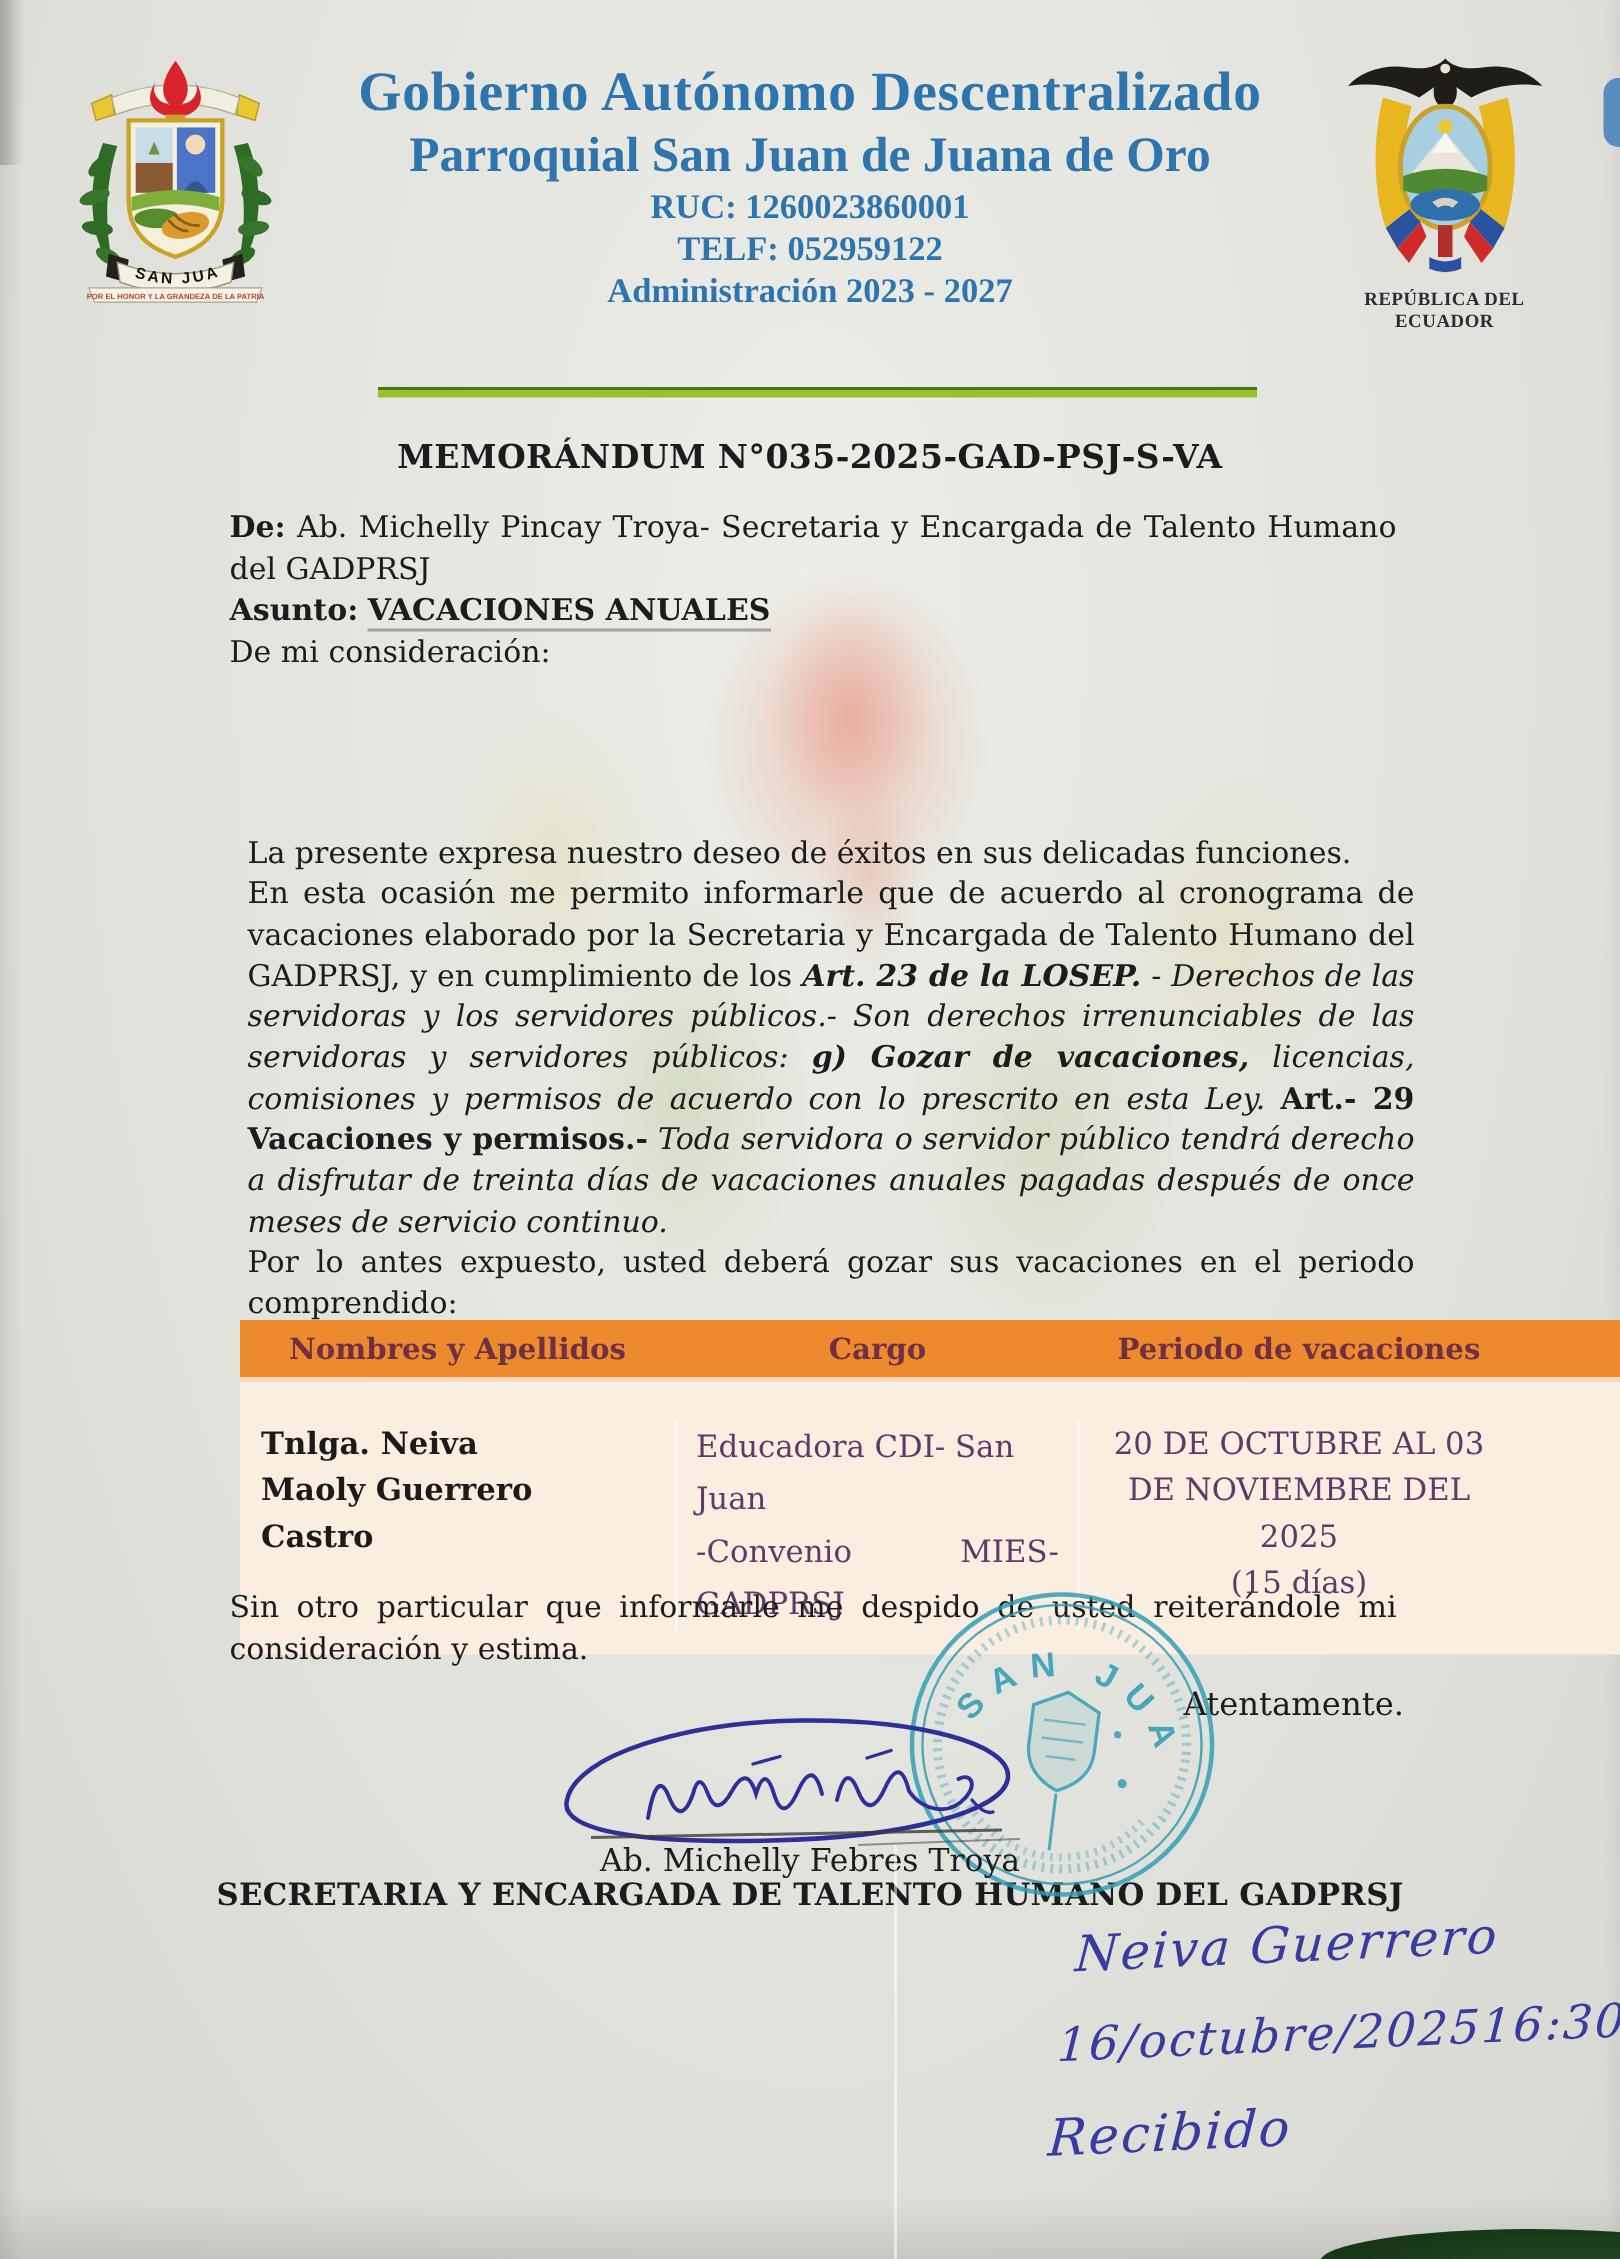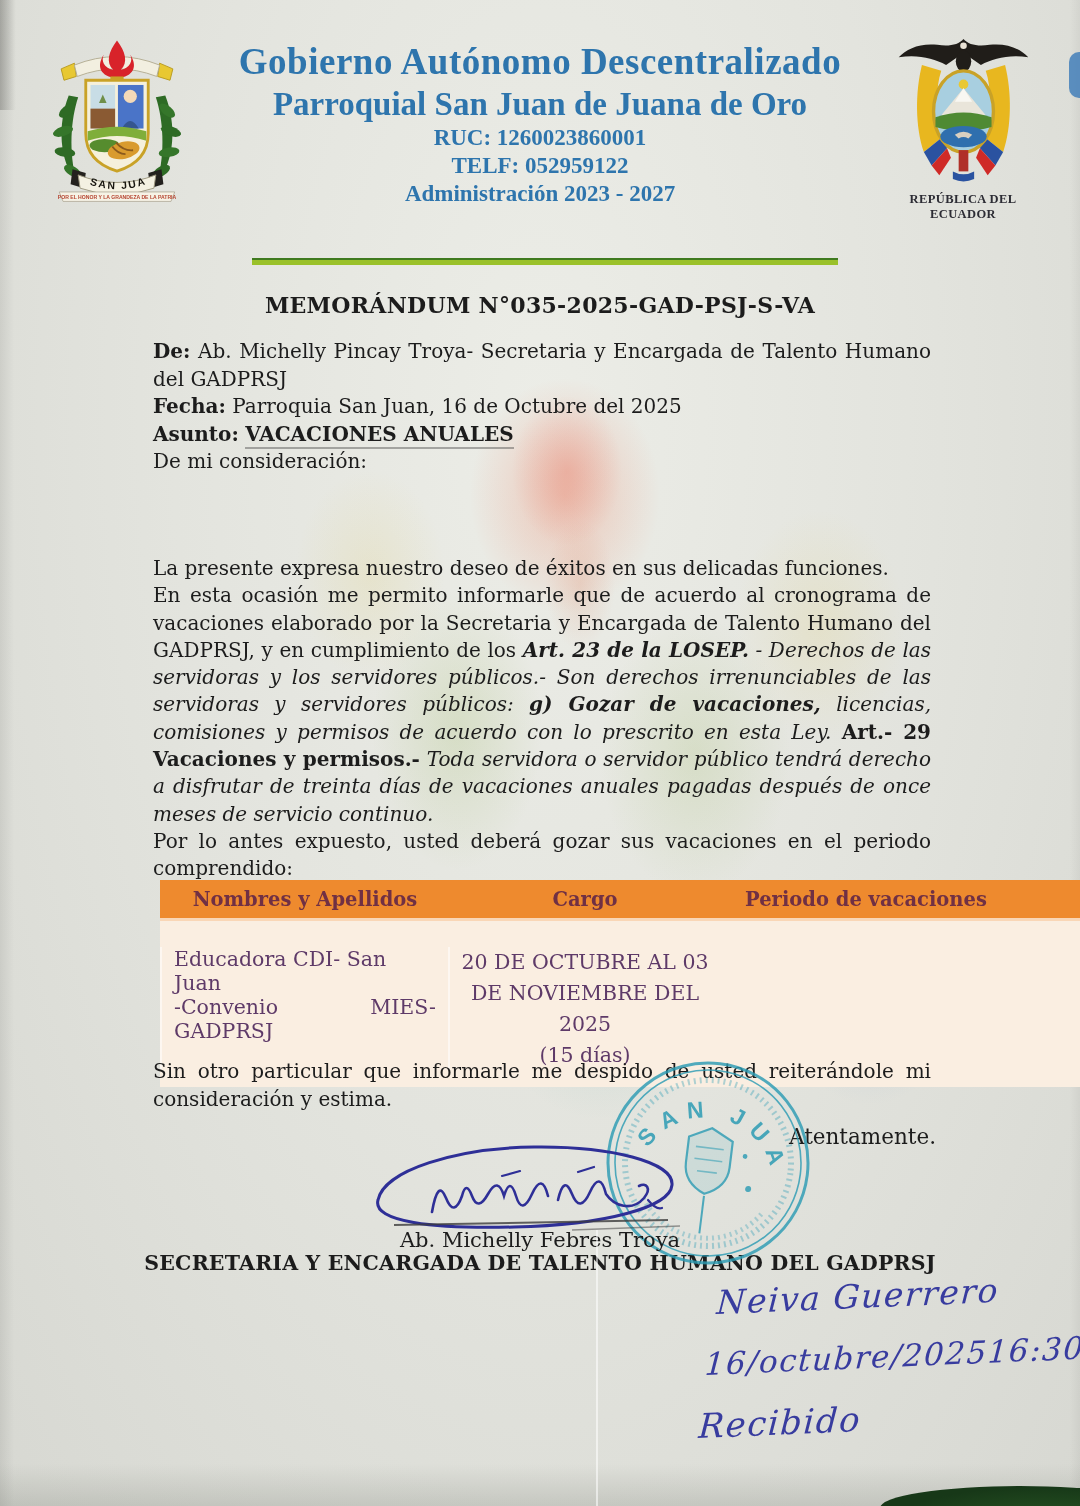--- a/index.html
+++ b/index.html
@@ -16,32 +16,32 @@
   .z1{position:absolute;z-index:1;}
   .hdr-center{left:170px;top:40px;width:740px;text-align:center;font-family:"Liberation Serif",serif;color:#2e75ad;font-weight:bold;}
   .hdr-l1{font-size:37px;line-height:44px;letter-spacing:.5px;}
   .hdr-l2{font-size:33px;line-height:40px;}
   .hdr-sm{font-size:23px;line-height:28px;}
   .greenrule{position:absolute;left:252px;top:258px;width:586px;height:7px;z-index:1;
     background:linear-gradient(#3f7a1f 0 2px,#9ac12a 2px 100%);}
   .memo-title{left:0;top:292px;width:1080px;text-align:center;font-size:22px;font-weight:bold;letter-spacing:.3px;}
   .fields{left:153px;top:338px;width:778px;font-size:20px;line-height:27.5px;text-align:justify;}
   .fields p{margin:0;}
-  .body-txt{left:153px;top:555px;width:778px;font-size:20px;line-height:27.3px;text-align:justify;}
+  .body-txt{left:165px;top:555px;width:778px;font-size:20px;line-height:27.3px;text-align:justify;}
   .body-txt p{margin:0;}
   .it{font-style:italic;}
   .bd{font-weight:bold;}
   .bdit{font-weight:bold;font-style:italic;}
   .uline{border-bottom:2px solid rgba(50,50,50,.38);padding-bottom:1px;}
   .vtable{left:160px;top:880px;width:922px;z-index:1;}
   .vt-head{display:grid;grid-template-columns:290px 270px 292px;background:#ee8a2e;height:38px;align-items:center;text-align:center;
     color:#703044;font-weight:bold;font-size:19.5px;border-bottom:3px solid rgba(255,255,255,.65);}
   .vt-row{display:grid;grid-template-columns:290px 270px 292px;background:#faeee1;padding:26px 0 16px 0;min-height:90px;}
   .vt-name{padding-left:14px;padding-right:70px;font-weight:bold;font-size:20.5px;line-height:31px;color:#1d1a1a;}
-  .vt-cargo{color:#5e3a68;font-size:20.5px;line-height:24px;padding:0 12px;border-left:2px solid rgba(255,255,255,.55);border-right:2px solid rgba(255,255,255,.55);}
+  .vt-cargo{color:#5e3a68;font-size:20.5px;line-height:35px;padding:0 12px;border-left:2px solid rgba(255,255,255,.55);border-right:2px solid rgba(255,255,255,.55);}
   .vt-cargo .sp{display:flex;justify-content:space-between;}
   .vt-periodo{color:#5e3a68;font-size:20.5px;line-height:31px;text-align:center;padding:0 8px;}
   .closing{left:153px;top:1058px;width:778px;font-size:20px;line-height:27.5px;text-align:justify;}
   .atent{left:0;top:1124px;width:936px;text-align:right;font-size:21.5px;}
   .sig{left:362px;top:1140px;width:330px;height:100px;z-index:3;}
   .signer-name{left:0;top:1228px;width:1080px;text-align:center;font-size:21px;z-index:3;}
   .signer-title{left:0;top:1251px;width:1080px;text-align:center;font-size:20.5px;font-weight:bold;letter-spacing:.2px;z-index:1;}
   .stamp{left:601px;top:1056px;width:214px;height:214px;z-index:2;}
   .ink{position:absolute;z-index:3;color:#383c9f;font-style:italic;letter-spacing:1.5px;
        transform:rotate(-2.5deg) skewX(-6deg);transform-origin:left top;}
@@ -147,38 +147,38 @@
     <div class="hdr-sm">RUC: 1260023860001</div>
     <div class="hdr-sm">TELF: 052959122</div>
     <div class="hdr-sm">Administración 2023 - 2027</div>
   </div>
   <div class="greenrule"></div>
 
   <div class="z1 memo-title">MEMORÁNDUM N°035-2025-GAD-PSJ-S-VA</div>
 
   <div class="z1 fields">
     <p><span class="bd">De:</span><span> Ab. Michelly Pincay Troya- Secretaria y Encargada de Talento Humano del GADPRSJ</span></p>
-    <p><span class="bd">Fecha:</span><span> Parroquia San Juan, 16 de Octubre del 2025</span></p>
     <p><span class="bd">Asunto:</span> <span class="bd uline">VACACIONES ANUALES</span></p>
     <p>De mi consideración:</p>
   </div>
 
   <div class="z1 body-txt">
     <p>La presente expresa nuestro deseo de éxitos en sus delicadas funciones.</p>
     <p><span>En esta ocasión me permito informarle que de acuerdo al cronograma de vacaciones elaborado por la Secretaria y Encargada de Talento Humano del GADPRSJ, y  en cumplimiento de los </span><span class="bdit">Art. 23 de la LOSEP.</span><span class="it"> - Derechos de las servidoras y los servidores públicos.- Son derechos irrenunciables de las servidoras y servidores públicos: </span><span class="bdit">g) Gozar de vacaciones,</span><span class="it"> licencias, comisiones y permisos de acuerdo con lo prescrito en esta Ley. </span><span class="bd">Art.- 29 Vacaciones y permisos.-</span><span class="it"> Toda servidora o servidor público tendrá derecho a disfrutar de treinta días de vacaciones anuales pagadas después de once meses de servicio continuo.</span></p>
     <p>Por lo antes expuesto, usted deberá gozar sus vacaciones en el periodo comprendido:</p>
   </div>
 
   <div class="z1 vtable">
     <div class="vt-head">
       <div>Nombres y Apellidos</div>
       <div>Cargo</div>
       <div>Periodo de vacaciones</div>
     </div>
     <div class="vt-row">
+      <div class="vt-name">Tnlga. Neiva Maoly Guerrero Castro</div>
       <div class="vt-cargo">
         <div>Educadora CDI- San Juan</div>
         <div class="sp">
           <span>-Convenio</span>
           <span>MIES-</span>
         </div>
         <div>GADPRSJ</div>
       </div>
       <div class="vt-periodo">
         <div>20 DE OCTUBRE AL 03</div>

